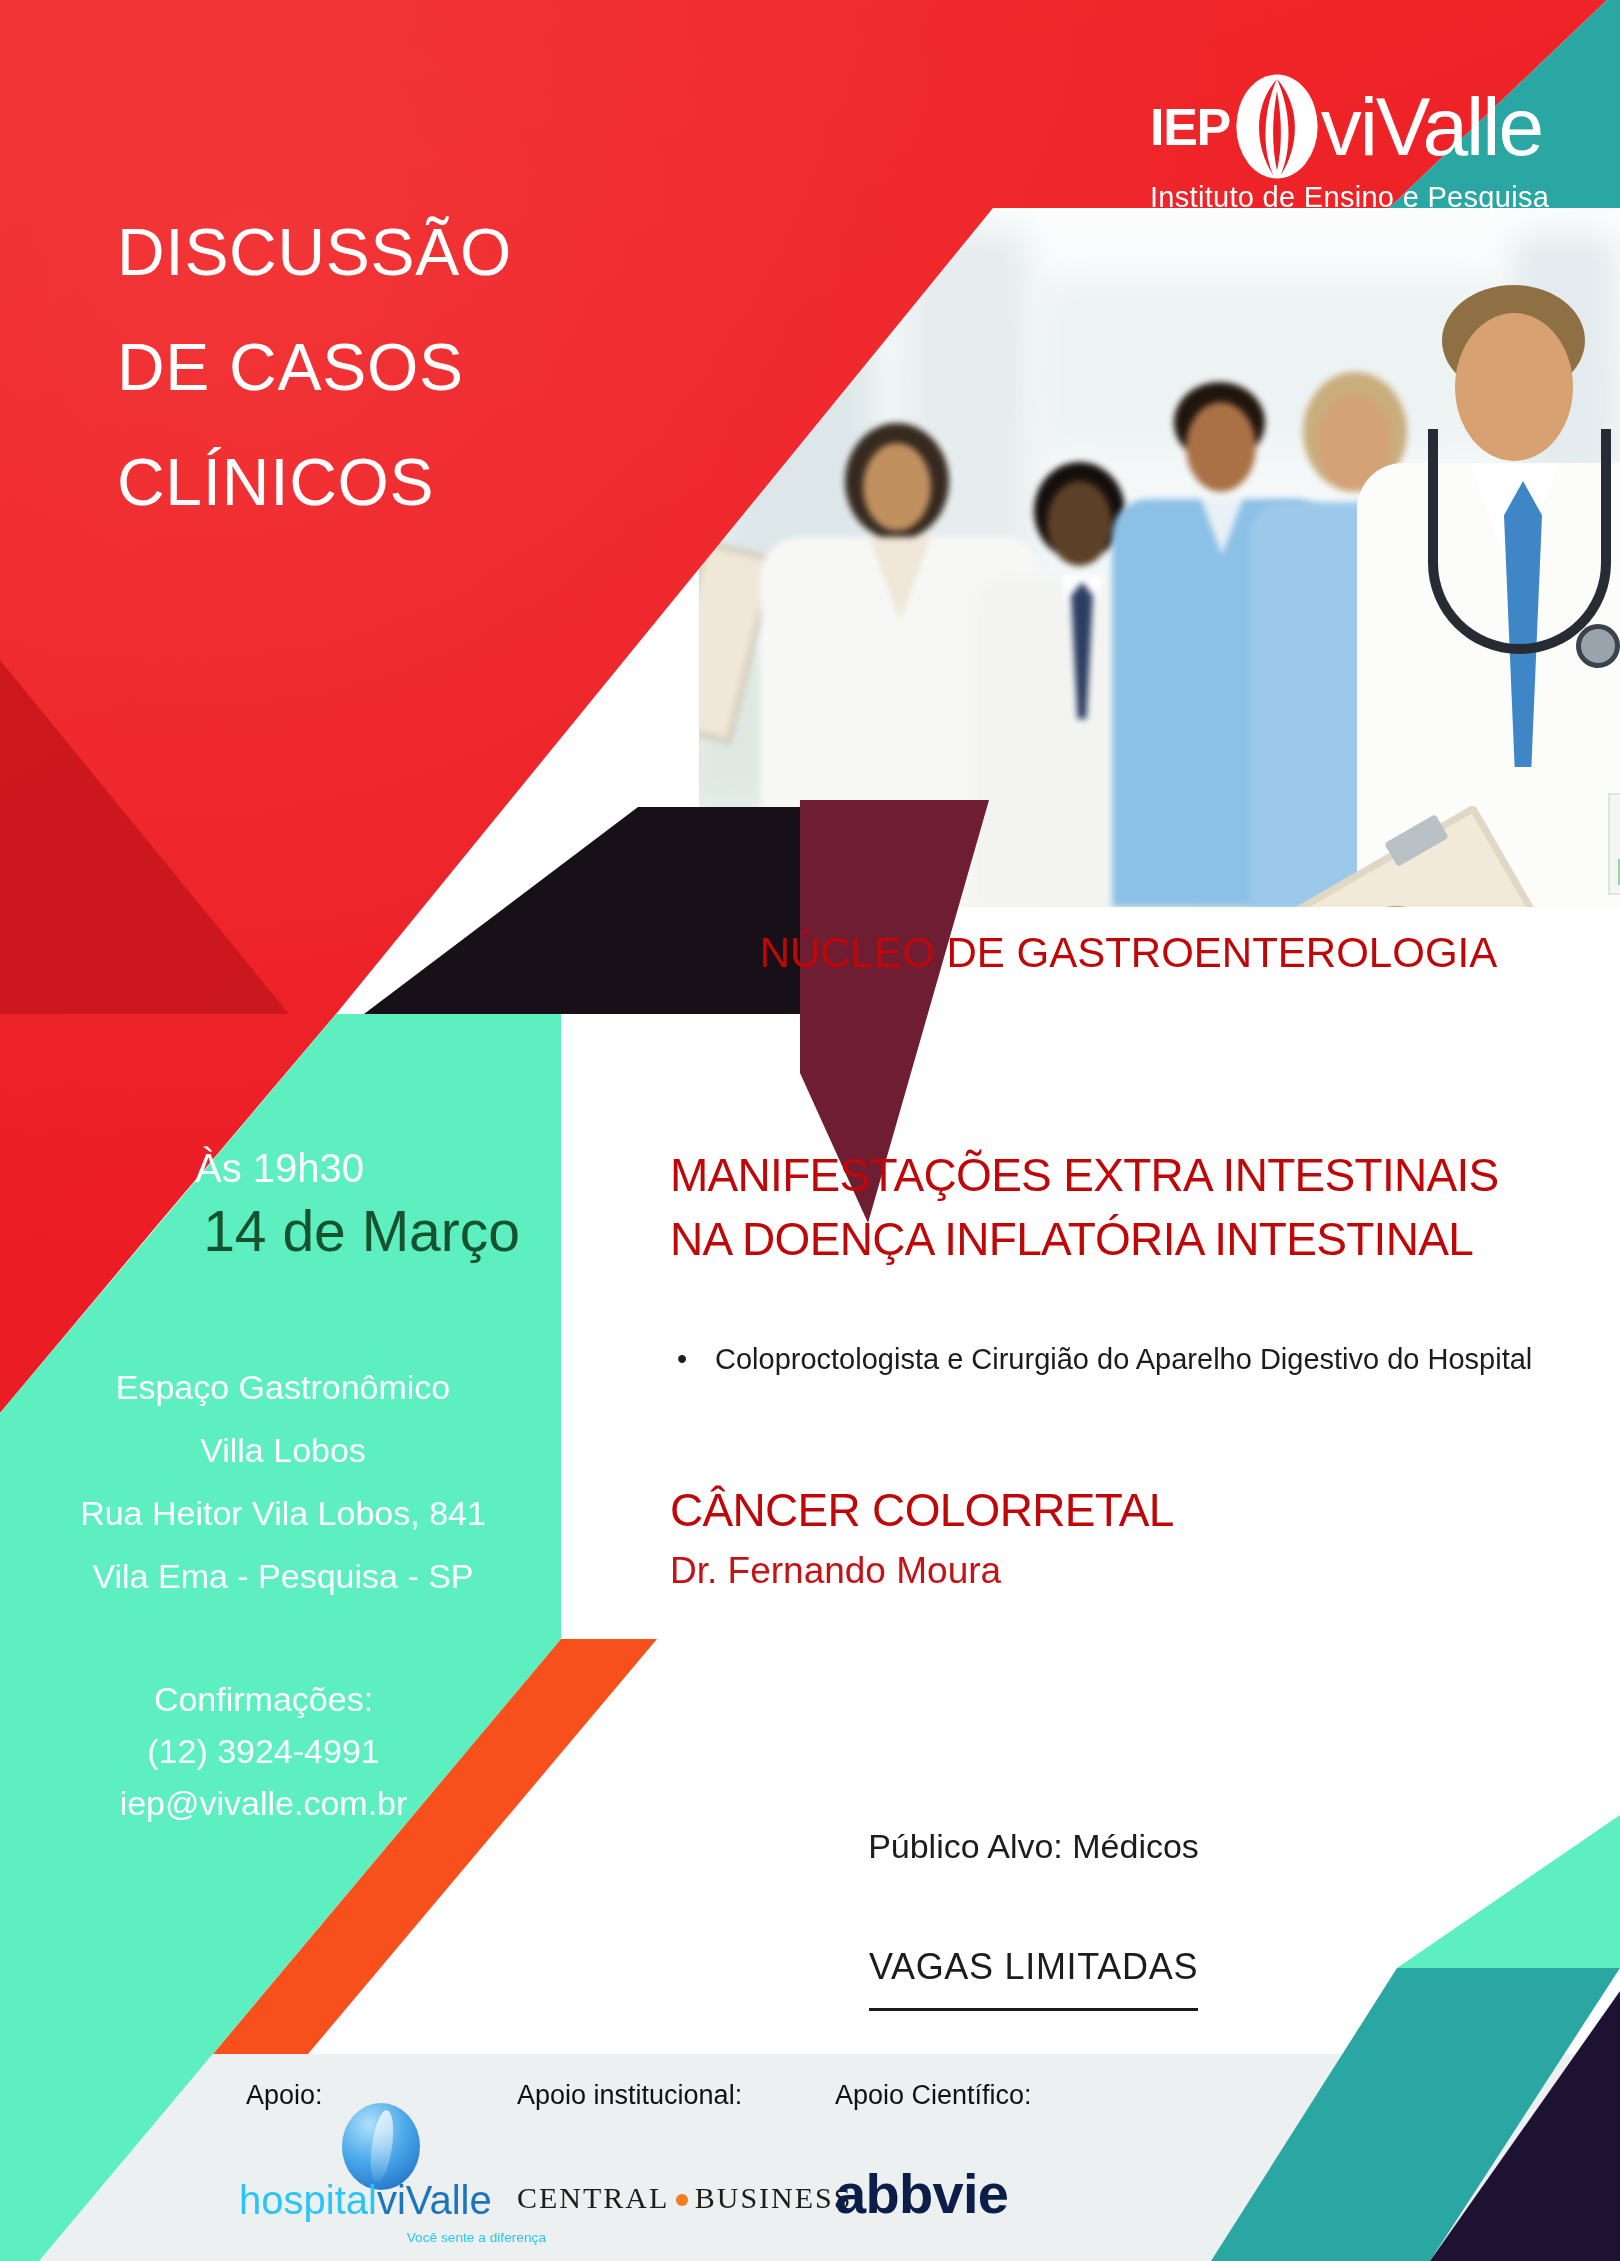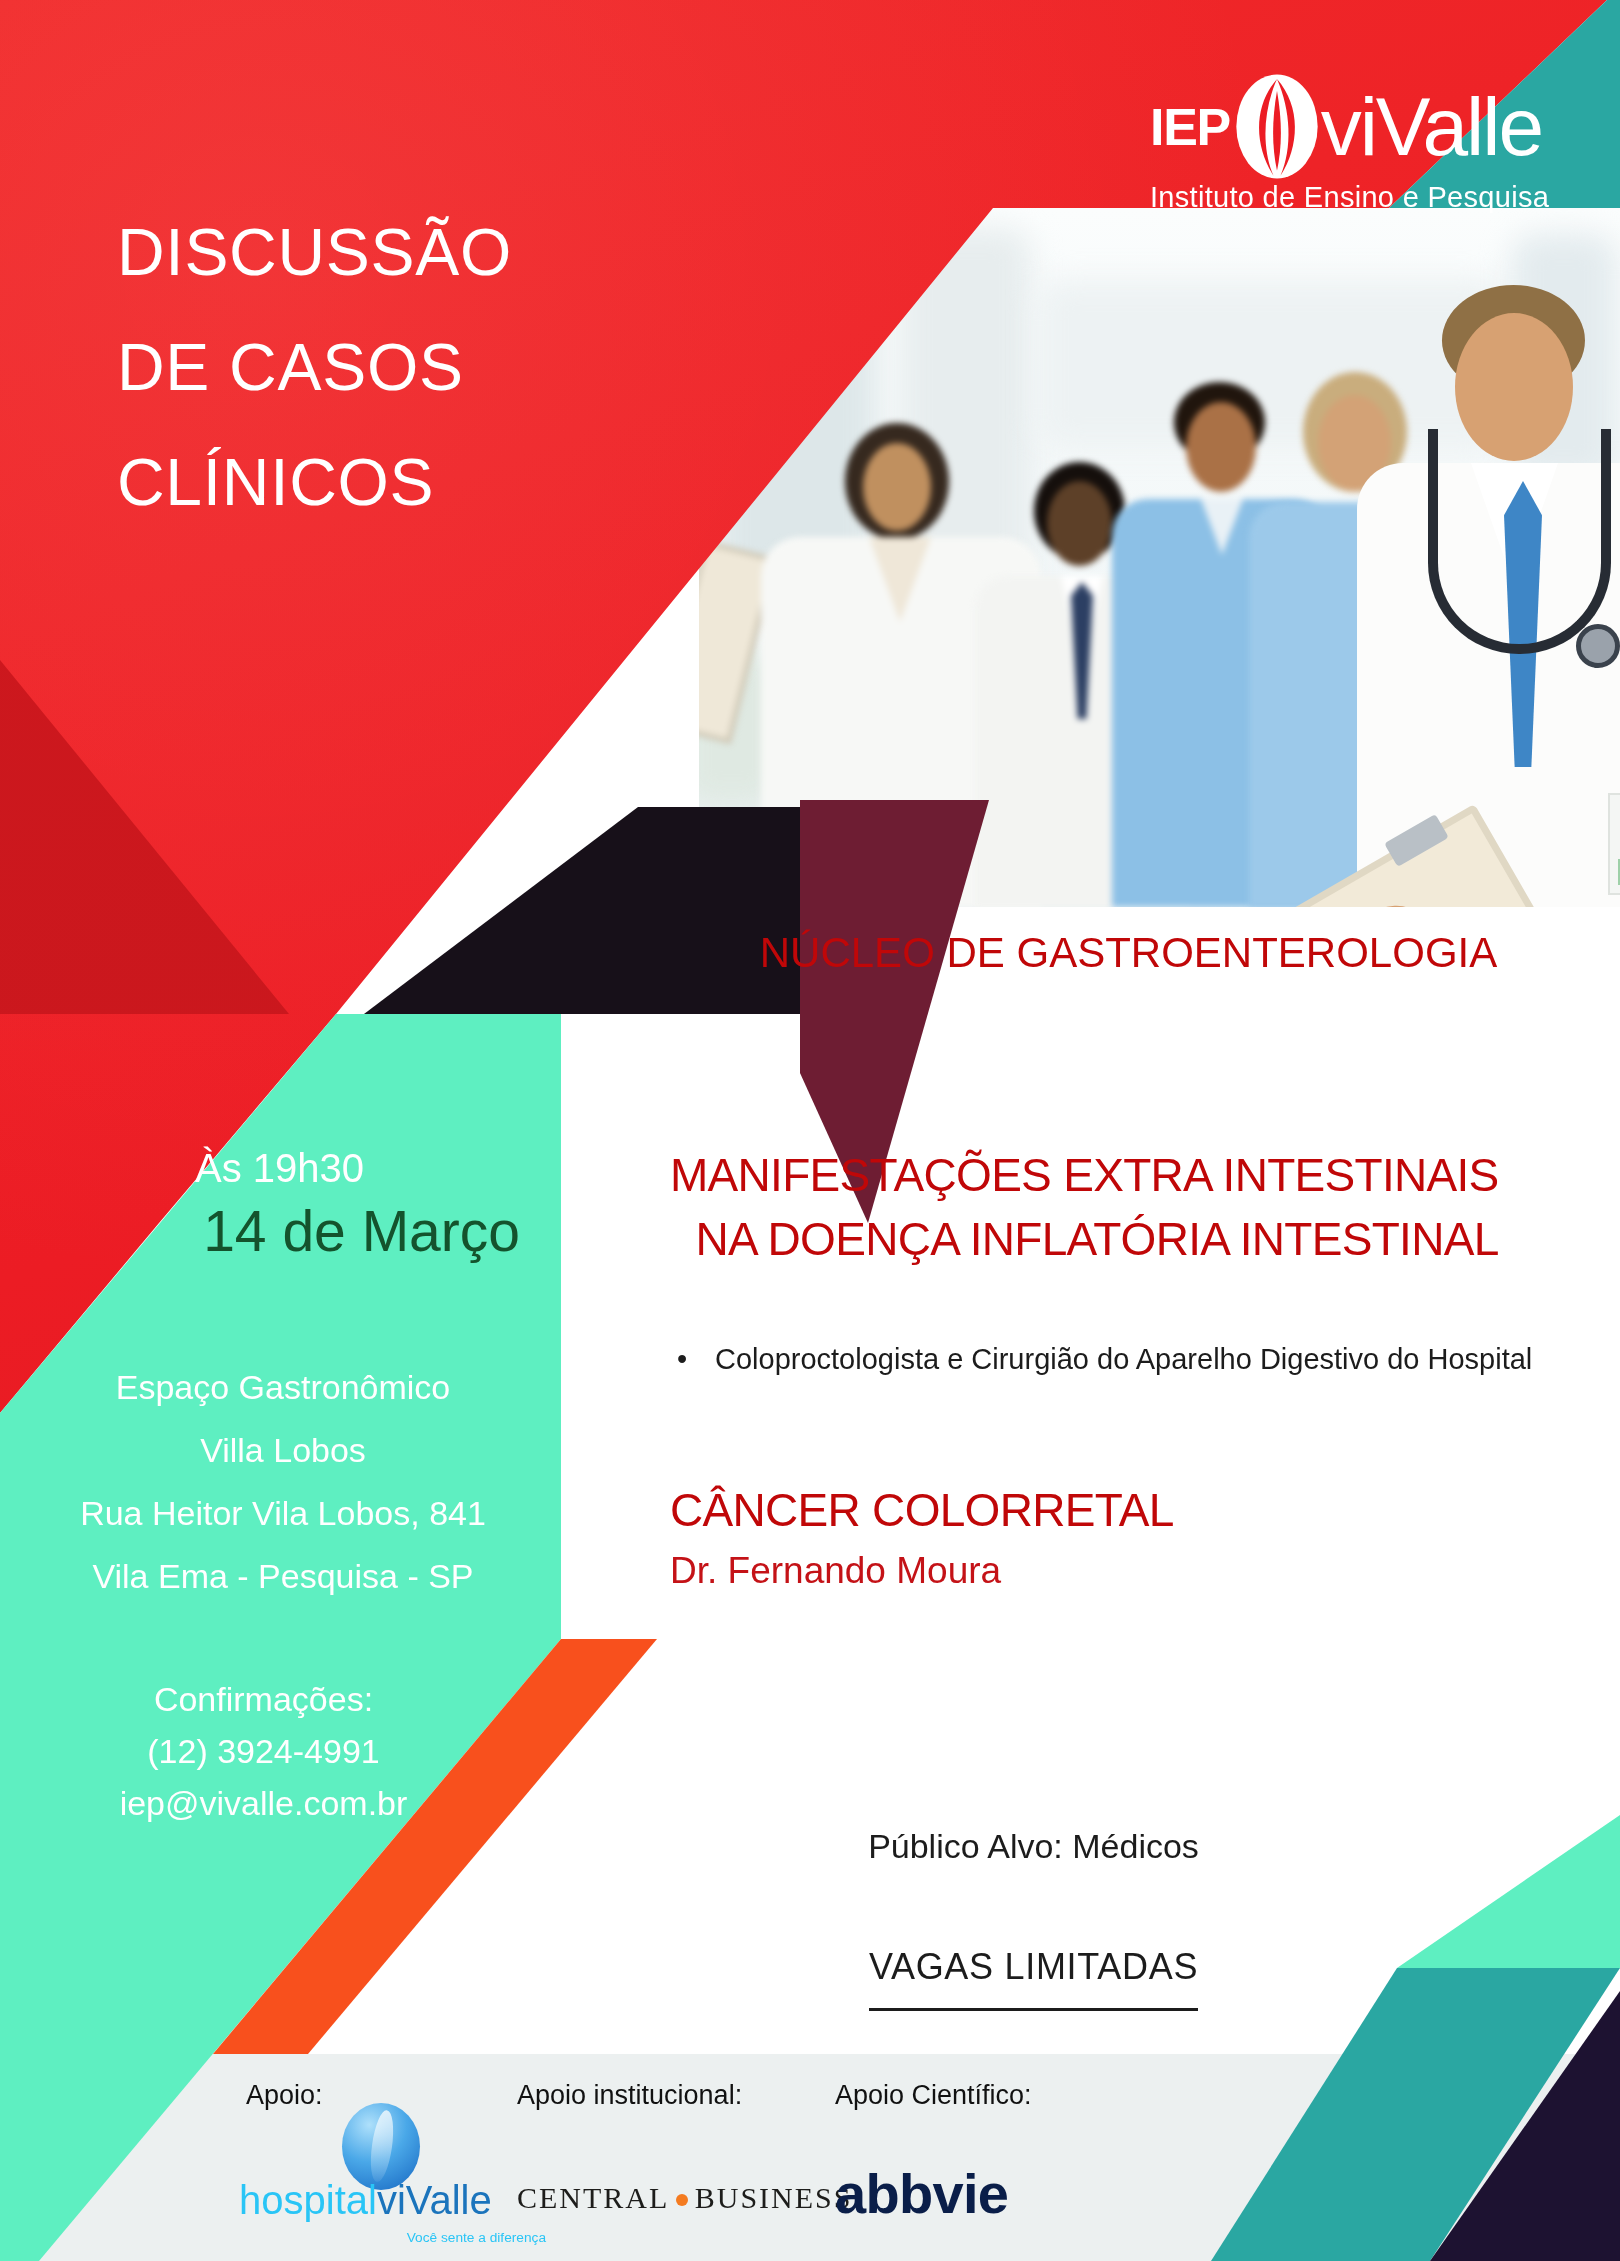--- a/index.html
+++ b/index.html
@@ -48,21 +48,21 @@
   .logo-emblem{width:92px; height:109px; margin:0 -2.6px 0 1.3px;}
   .logo-vivalle{font-size:82px; font-weight:300; letter-spacing:-2px;}
   .logo-sub{font-size:29px; font-weight:300; letter-spacing:0.3px; margin-top:0px;}
   .nucleo{position:absolute; left:670px; top:929px; width:917px; text-align:center;
     color:var(--heading-red,#C00708); font-size:42px; font-weight:300;}
   .event-time{position:absolute; left:195px; top:1146px; width:325px; text-align:left; color:#fff; font-size:40px; font-weight:300;}
   .event-date{position:absolute; left:130px; top:1198px; width:390px; text-align:right; color:#14532d; font-size:57px; font-weight:300;}
   .venue{position:absolute; left:36px; top:1356px; width:494px; text-align:center; color:#fff; font-size:34px; font-weight:300; line-height:63px;}
   .confirm{position:absolute; left:36px; top:1673px; width:455px; text-align:center; color:#fff; font-size:34px; font-weight:300; line-height:52px;}
   .talk-title{position:absolute; left:670px; color:var(--heading-red,#C00708); font-size:46px; font-weight:400; line-height:64px; letter-spacing:-0.7px;}
-  .talk-title div{white-space:nowrap;text-align:right;}
+  .talk-title div{white-space:nowrap;}
   .speaker{position:absolute; left:670px; color:#C41217; font-size:37px; font-weight:400;}
   .bullets{position:absolute; left:673px; width:885px; color:var(--text-dark,#1C1C1C); font-size:29px; font-weight:400; line-height:37px;}
   .bullets .b{position:relative; padding-left:42px; margin-bottom:6.5px;}
   .bullets .b::before{content:"•"; position:absolute; left:3.9px; top:0;}
   .closing{position:absolute; left:692px; width:683px; text-align:center; color:var(--text-dark,#1C1C1C); font-weight:400;}
   .aud{top:1827px; font-size:34px;}
   .pres{top:1887px; font-size:34px;}
   .vagas{top:1946px; font-size:36px;}
   .vagas span{display:inline-block; border-bottom:3.3px solid #1C1C1C; padding-bottom:20px; letter-spacing:0.7px;}
   

